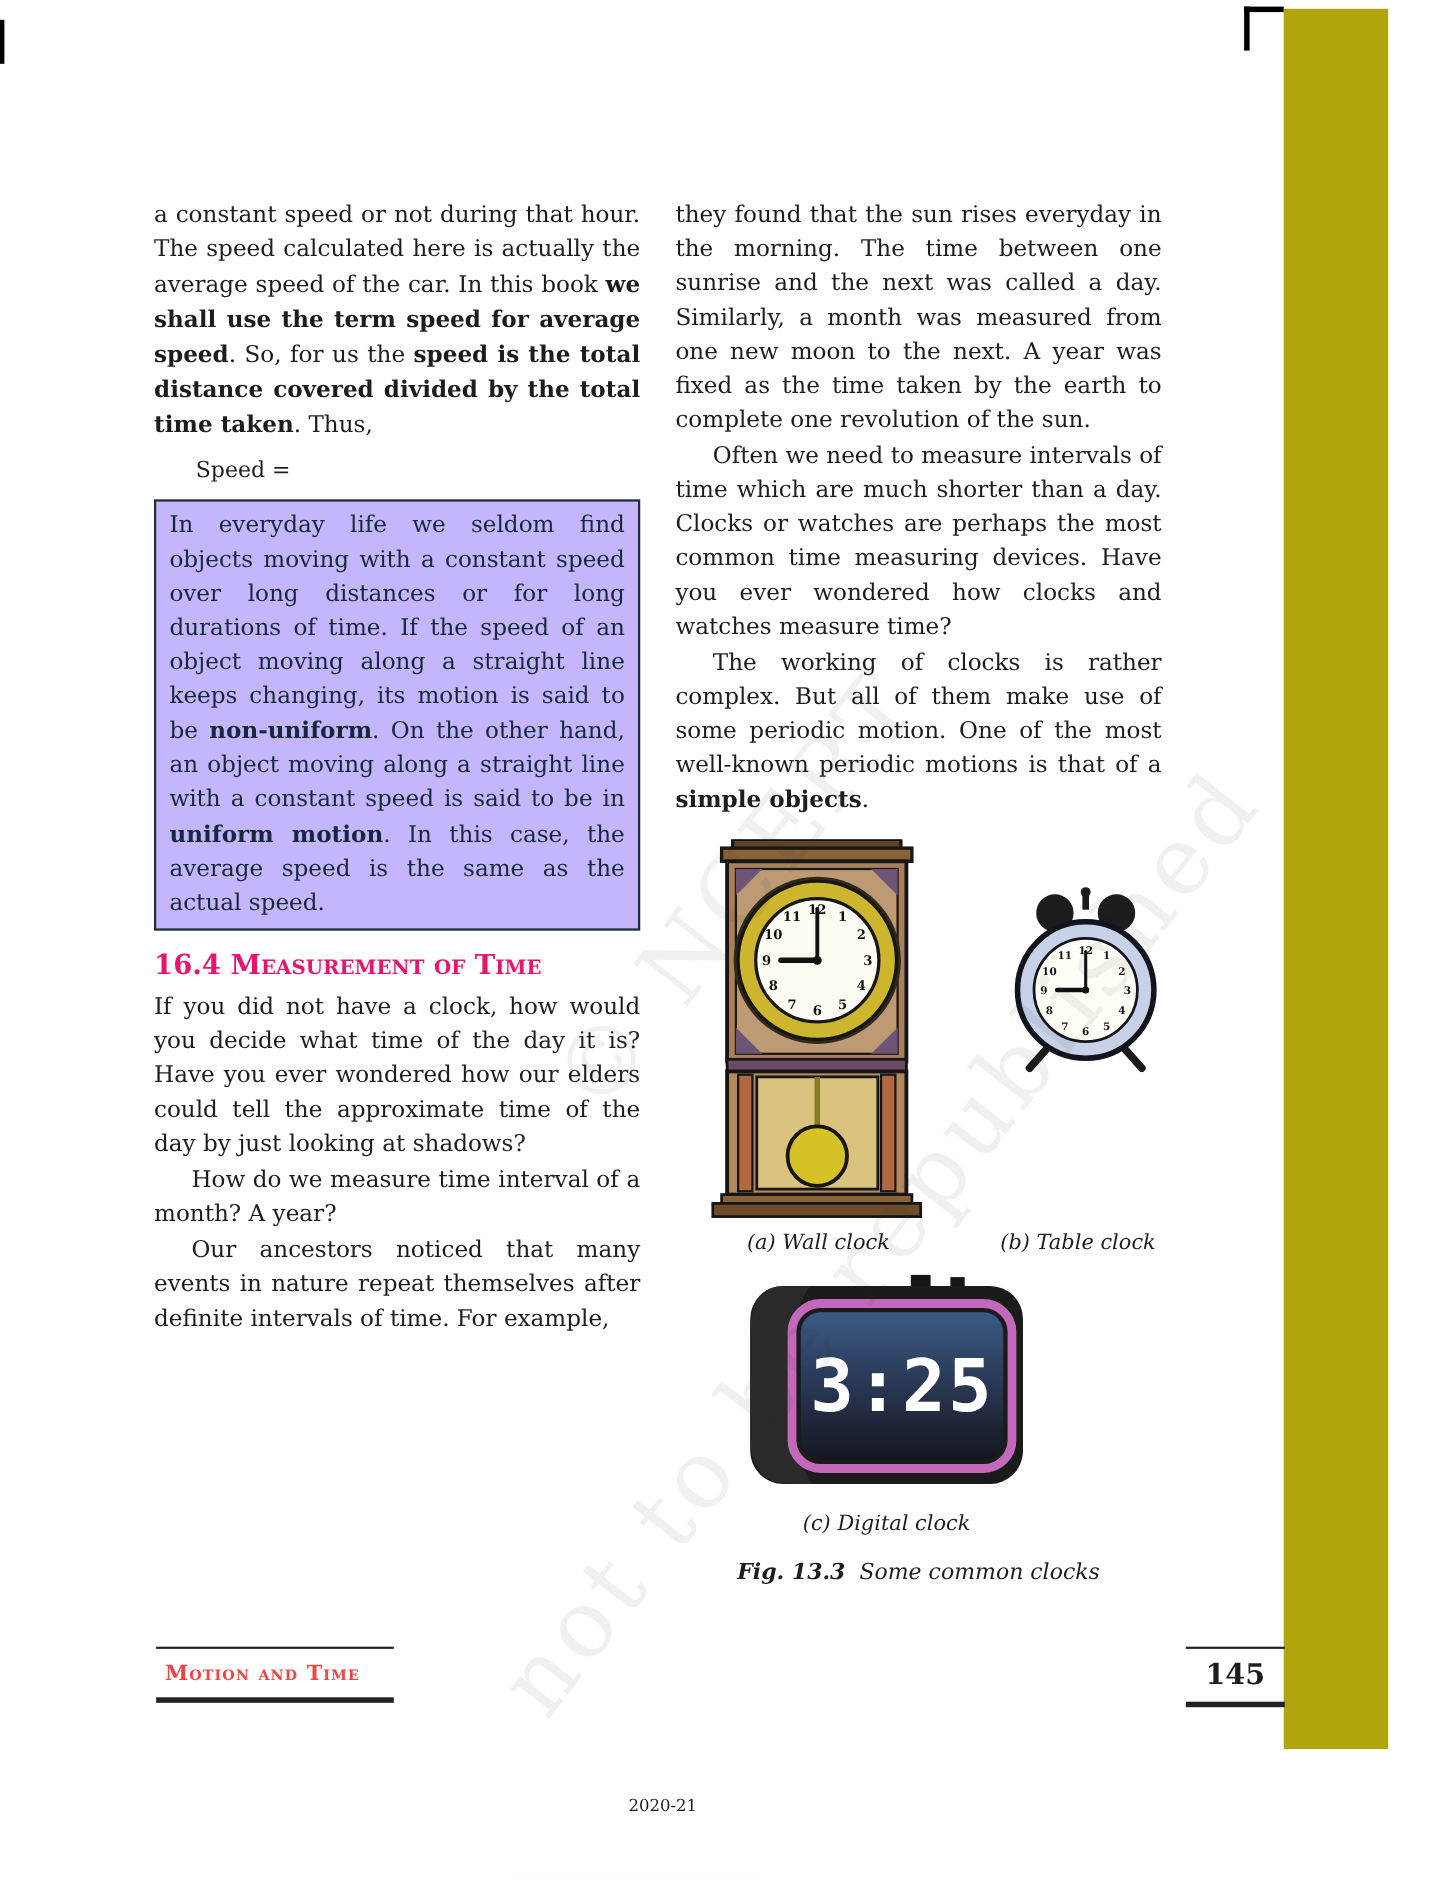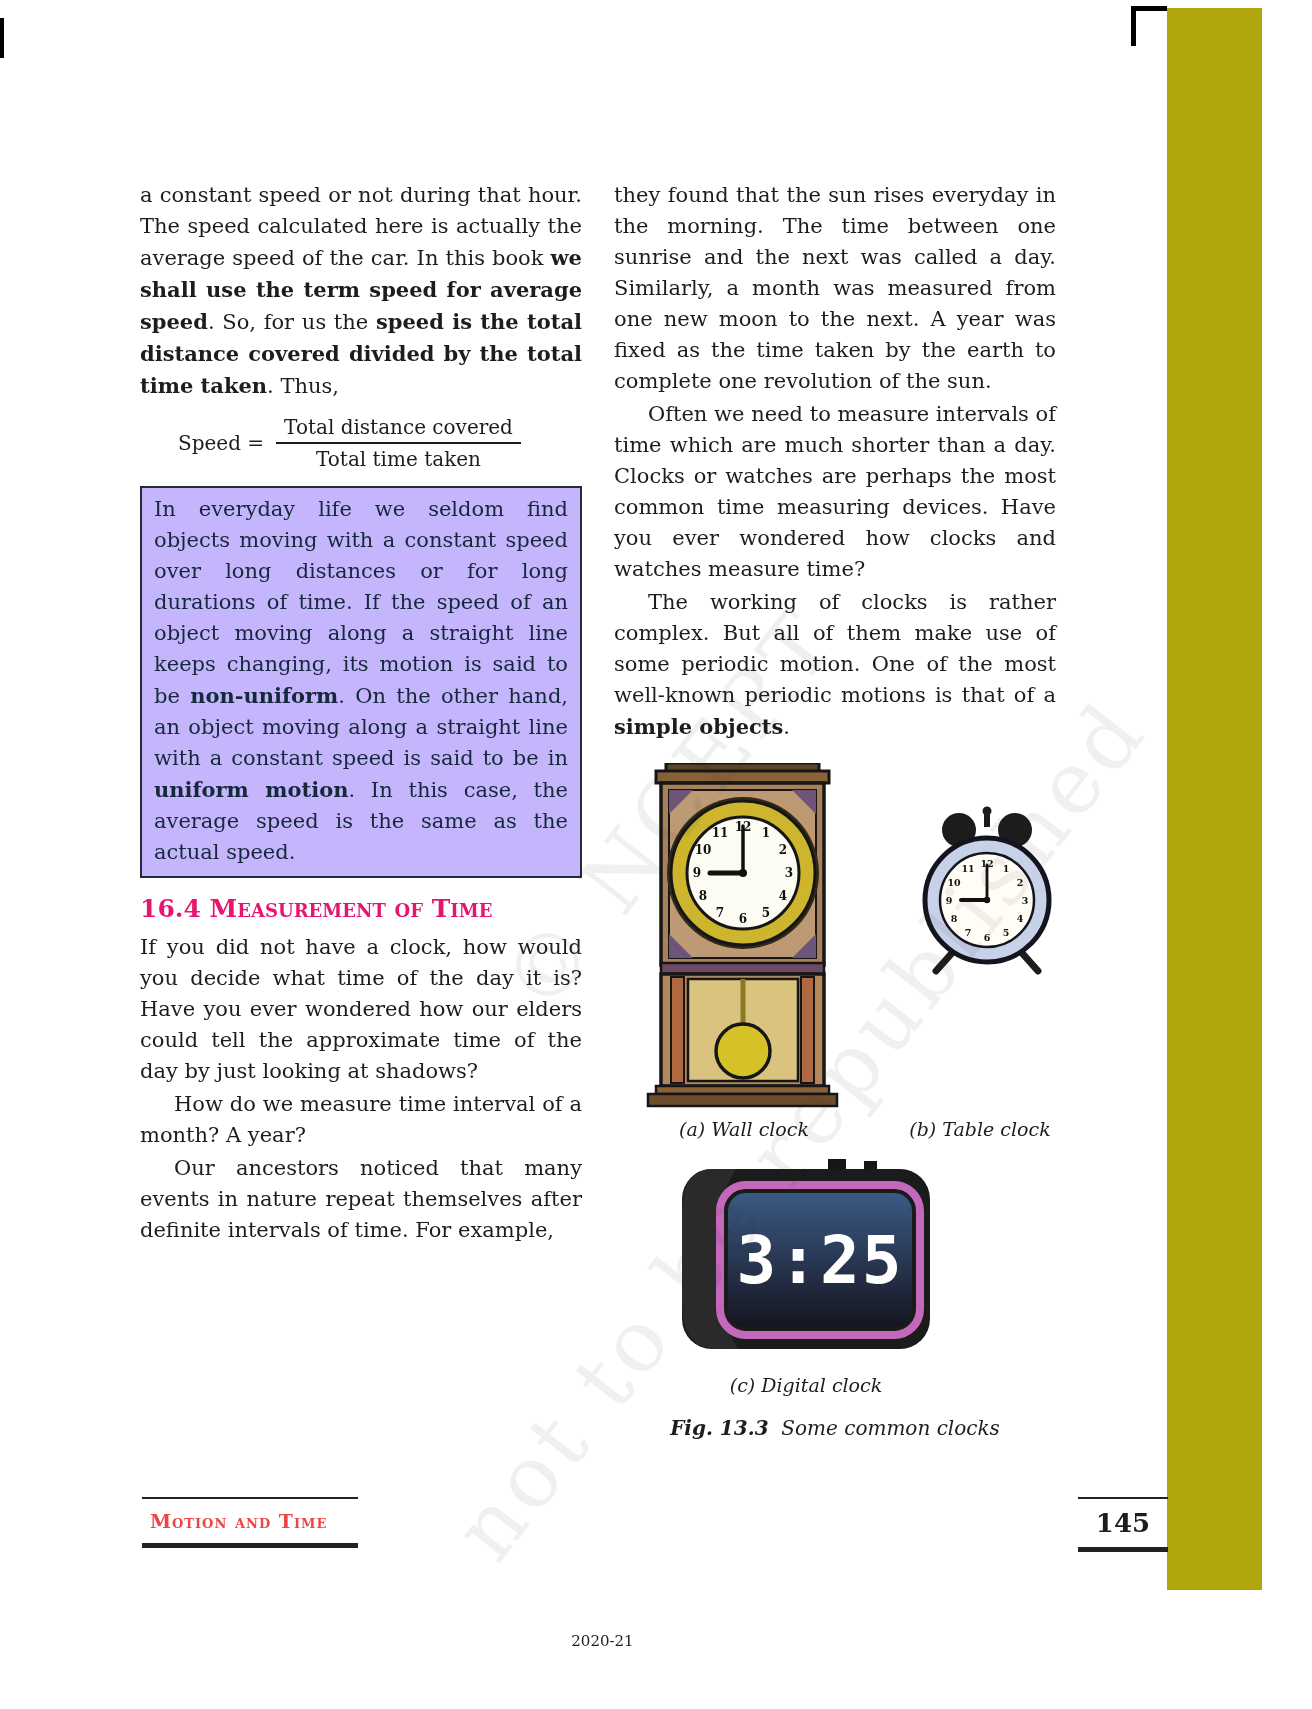--- a/index.html
+++ b/index.html
@@ -89,24 +89,20 @@
 
   <div class="olive-bar"></div>
   <div class="corner-mark"></div>
   <div class="edge-tick"></div>
 
   <div class="col col-left">
     <p class="para"><span>a constant speed or not during that hour. The speed calculated here is actually the average speed of the car. In this book </span><b>we shall use the term speed for average speed</b><span>. So, for us the </span><b>speed is the total distance covered divided by the total time taken</b><span>. Thus,</span></p>
 
     <div class="formula">
       <span class="f-lhs">Speed =</span>
-      <span class="frac">
-        <span class="num">Total distance covered</span>
-        <span class="den">Total time taken</span>
-      </span>
     </div>
 
     <div class="infobox"><span>In everyday life we seldom find objects moving with a constant speed over long distances or for long durations of time. If the speed of an object moving along a straight line keeps changing, its motion is said to be </span><b>non-uniform</b><span>. On the other hand, an object moving along a straight line with a constant speed is said to be in </span><b>uniform motion</b><span>. In this case, the average speed is the same as the actual speed.</span></div>
 
 
     <h2 class="section-heading">16.4 Measurement of Time</h2>
 
     <p class="para">If you did not have a clock, how would you decide what time of the day it is? Have you ever wondered how our elders could tell the approximate time of the day by just looking at shadows?</p>
     <p class="para indent">How do we measure time interval of a month? A year?</p>
     <p class="para indent">Our ancestors noticed that many events in nature repeat themselves after definite intervals of time. For example,</p>

